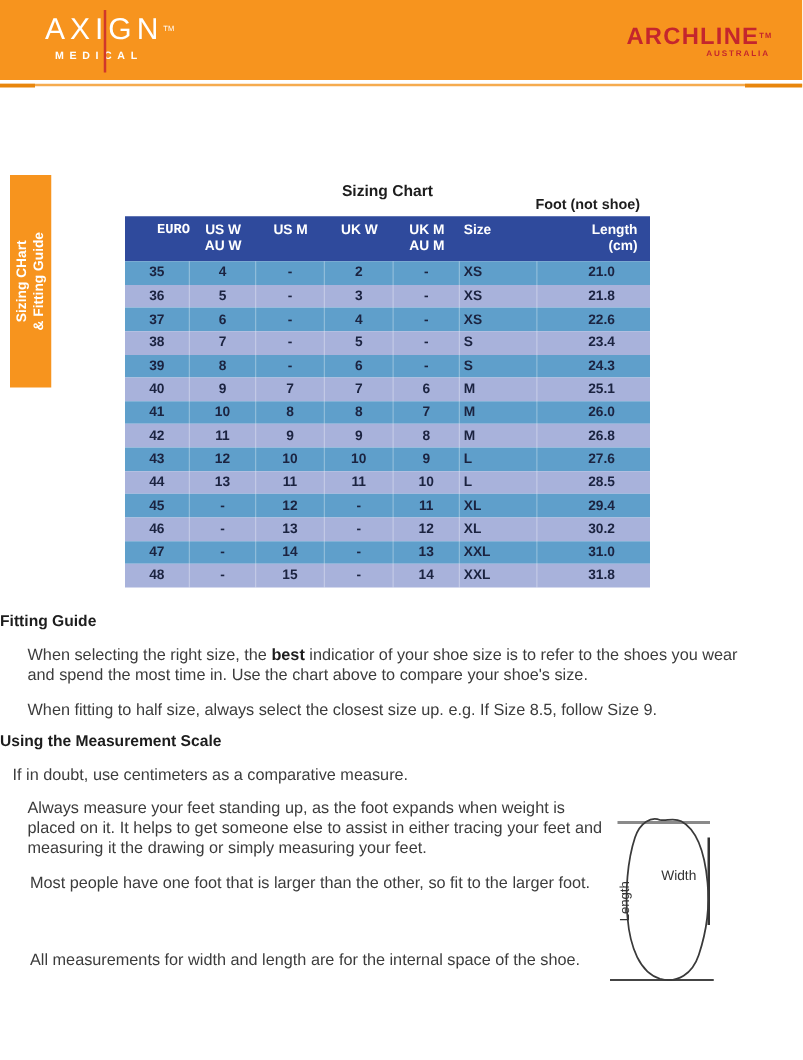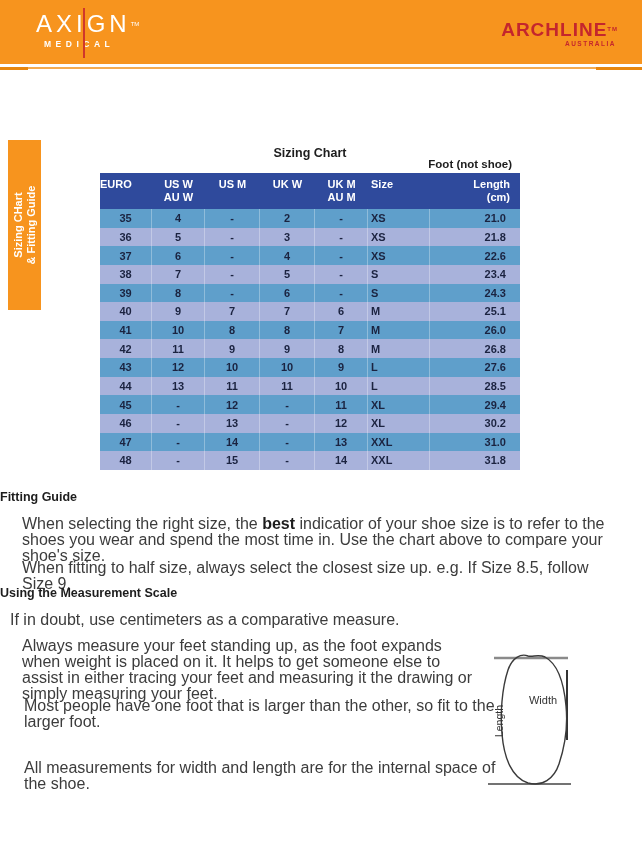--- a/index.html
+++ b/index.html
@@ -46,26 +46,26 @@
   .trow.even{background:#A8B2DB;}
   .cell{box-sizing:border-box;border-right:1px solid rgba(255,255,255,0.30);height:100%;
     display:flex;align-items:center;justify-content:center;}
   .cell:last-child{border-right:none;}
   .c0{width:52px}.c1{width:53px}.c2{width:55px}.c3{width:55px}.c4{width:53px}
   .c5{width:62px}.c6{width:90px}
   .hcell.c0,.hcell.c1,.hcell.c2,.hcell.c3,.hcell.c4{text-align:center;}
   .hcell.c5{text-align:left;padding-left:3px;}
   .hcell.c6{text-align:right;padding-right:10px;}
   .cell.c5{justify-content:flex-start;padding-left:3px;}
-  .cell.c6{justify-content:flex-end;padding-right:14px;}
+  .cell.c6{justify-content:flex-end;padding-right:28px;}
 
   
   .center-heading{position:absolute;left:0;width:606px;text-align:left;
     font-weight:bold;font-size:12.5px;color:#1d1d1d;}
-  .para{position:absolute;font-size:16px;line-height:16px;color:#3c3c3c;}
+  .para{position:absolute;font-size:13px;line-height:16px;color:#3c3c3c;}
 
   
   .foot-diagram{position:absolute;left:488px;top:628px;width:150px;height:172px;}
 </style>
 </head>
 <body>
 
 <div class="page">
 
   <div class="header">
@@ -91,21 +91,21 @@
       <div>&amp; Fitting Guide</div>
     </div>
   </div>
 
   <div class="chart-title">Sizing Chart</div>
   <div class="foot-note">Foot (not shoe)</div>
 
   <div class="sizing-table">
     <div class="thead">
       <div class="hcell c0">
-          <div style="text-align:left;">EURO</div>
+          <div style="text-align:right;font-family:Liberation Mono, monospace;">EURO</div>
         </div>
       <div class="hcell c1">
           <div style="text-align:center;">US W</div>
           <div style="text-align:center;">AU W</div>
         </div>
       <div class="hcell c2">
           <div style="text-align:center;">US M</div>
         </div>
       <div class="hcell c3">
           <div style="text-align:center;">UK W</div>

